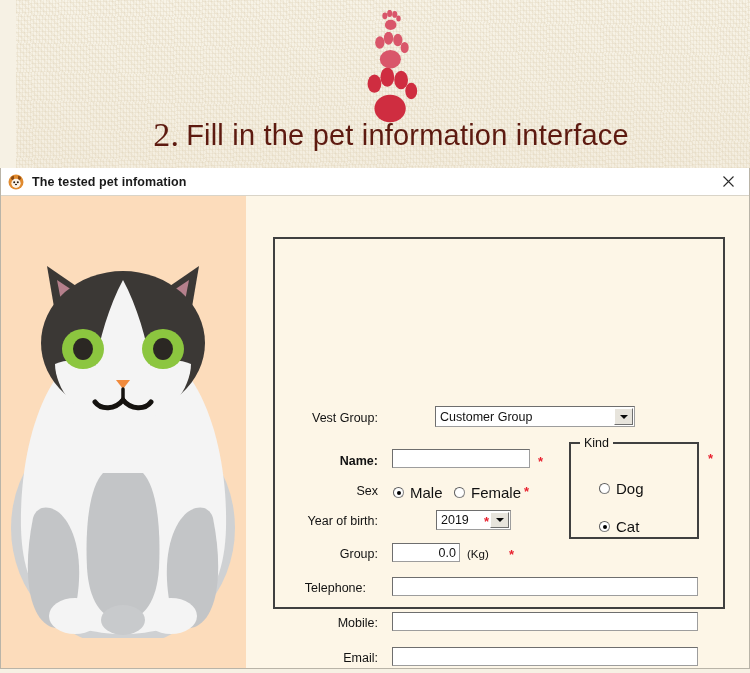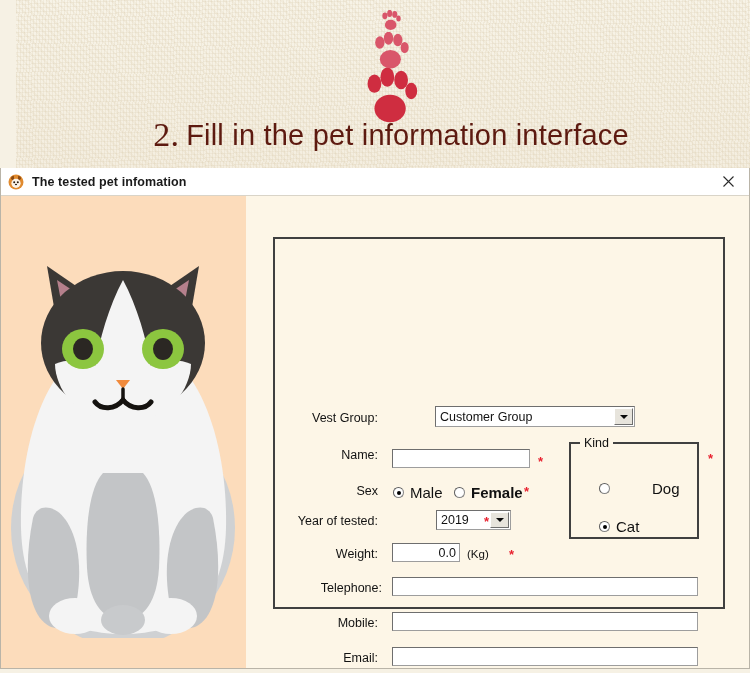--- a/index.html
+++ b/index.html
@@ -257,63 +257,63 @@
       <div class="lbl" style="left:20px;top:215px;width:112px;">Vest Group:</div>
       <div class="combo" style="left:145px;top:210px;width:200px;height:21px;">
         <span class="ctext">Customer Group</span>
         <span class="cbtn">
             <span class="arrow-dn"></span>
           </span>
       </div>
 
       <div class="groupbox" style="left:27px;top:41px;width:452px;height:372px;"></div>
 
-      <div class="lbl" style="left:20px;top:252px;width:112px;">Name:</div>
+      <div class="lbl" style="left:20px;top:258px;width:112px;font-weight:bold;">Name:</div>
       <input class="tbox" type="text" style="left: 146px; top: 253px; width: 138px; height: 19px;" value="">
       <span class="req" style="left:292px;top:259px;">*</span>
 
       <div class="lbl" style="left:20px;top:288px;width:112px;">Sex</div>
       <div class="radio" style="left:147px;top:288px;">
         <span class="rdot on"></span>
         <span class="rlbl">Male</span>
       </div>
-      <div class="radio" style="left:208px;top:288px;font-weight:bold;">
+      <div class="radio" style="left:208px;top:288px;">
         <span class="rdot"></span>
         <span class="rlbl">Female</span>
       </div>
       <span class="req" style="left:278px;top:289px;">*</span>
 
-      <div class="lbl" style="left:14px;top:318px;width:118px;">Year of tested:</div>
+      <div class="lbl" style="left:14px;top:318px;width:118px;">Year of birth:</div>
       <div class="combo" style="left:146px;top:314px;width:75px;height:20px;">
         <span class="ctext">2019</span>
         <span class="cbtn">
             <span class="arrow-dn"></span>
           </span>
       </div>
       <span class="req" style="left:238px;top:319px;">*</span>
 
-      <div class="lbl" style="left:20px;top:351px;width:112px;">Weight:</div>
+      <div class="lbl" style="left:20px;top:351px;width:112px;">Group:</div>
       <input class="tbox" type="text" style="left: 146px; top: 347px; width: 68px; height: 19px; text-align: right;" value="0.0">
       <span class="lbl" style="left:221px;top:352px;width:30px;text-align:left;font-size:11.5px;">(Kg)</span>
       <span class="req" style="left:263px;top:352px;">*</span>
 
       <div class="groupbox" style="left:323px;top:246px;width:130px;height:97px;">
         <span class="gb-legend">Kind</span>
-        <div class="radio" style="left:28px;top:36px;gap:36px;">
+        <div class="radio" style="left:28px;top:36px;">
           <span class="rdot"></span>
           <span class="rlbl">Dog</span>
         </div>
         <div class="radio" style="left:28px;top:62px;margin-top:12px;">
           <span class="rdot on"></span>
           <span class="rlbl">Cat</span>
         </div>
       </div>
       <span class="req" style="left:462px;top:256px;">*</span>
 
-      <div class="lbl" style="left:24px;top:385px;width:112px;text-align:right;">Telephone:</div>
+      <div class="lbl" style="left:8px;top:385px;width:112px;text-align:right;">Telephone:</div>
       <input class="tbox" type="text" style="left: 146px; top: 381px; width: 306px; height: 19px;" value="">
 
       <div class="lbl" style="left:20px;top:420px;width:112px;">Mobile:</div>
       <input class="tbox" type="text" style="left: 146px; top: 416px; width: 306px; height: 19px;" value="">
 
       <div class="lbl" style="left:20px;top:455px;width:112px;">Email:</div>
       <input class="tbox" type="text" style="left: 146px; top: 451px; width: 306px; height: 19px;" value="">
 
     </div>
   </div>

